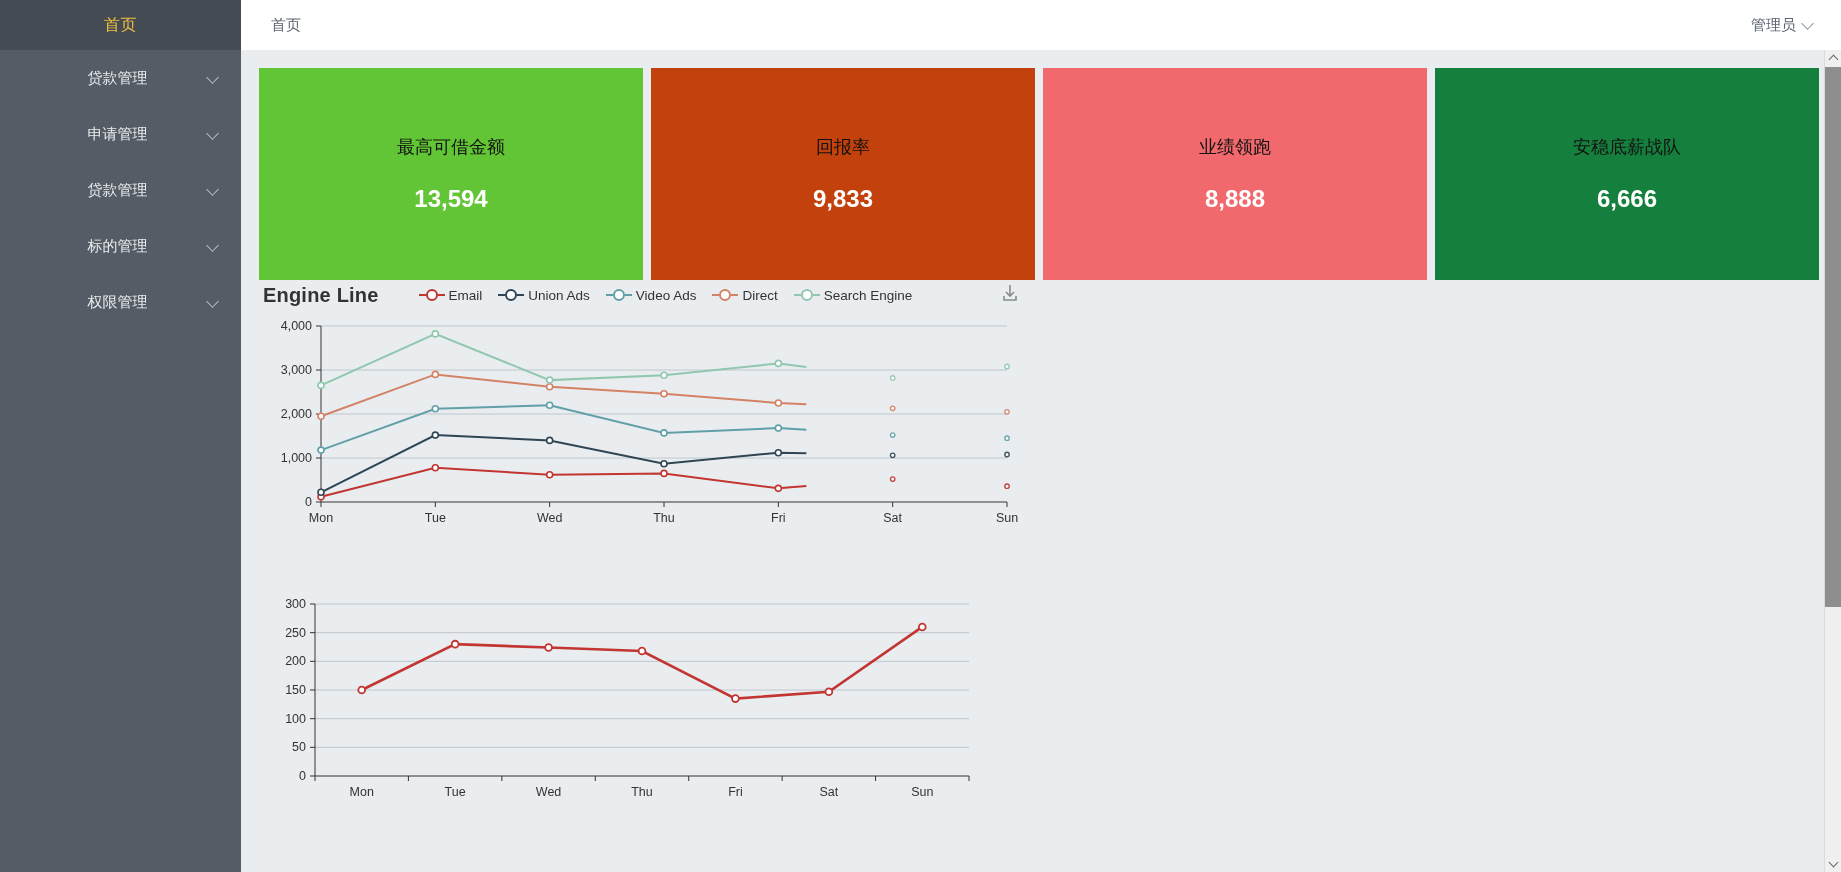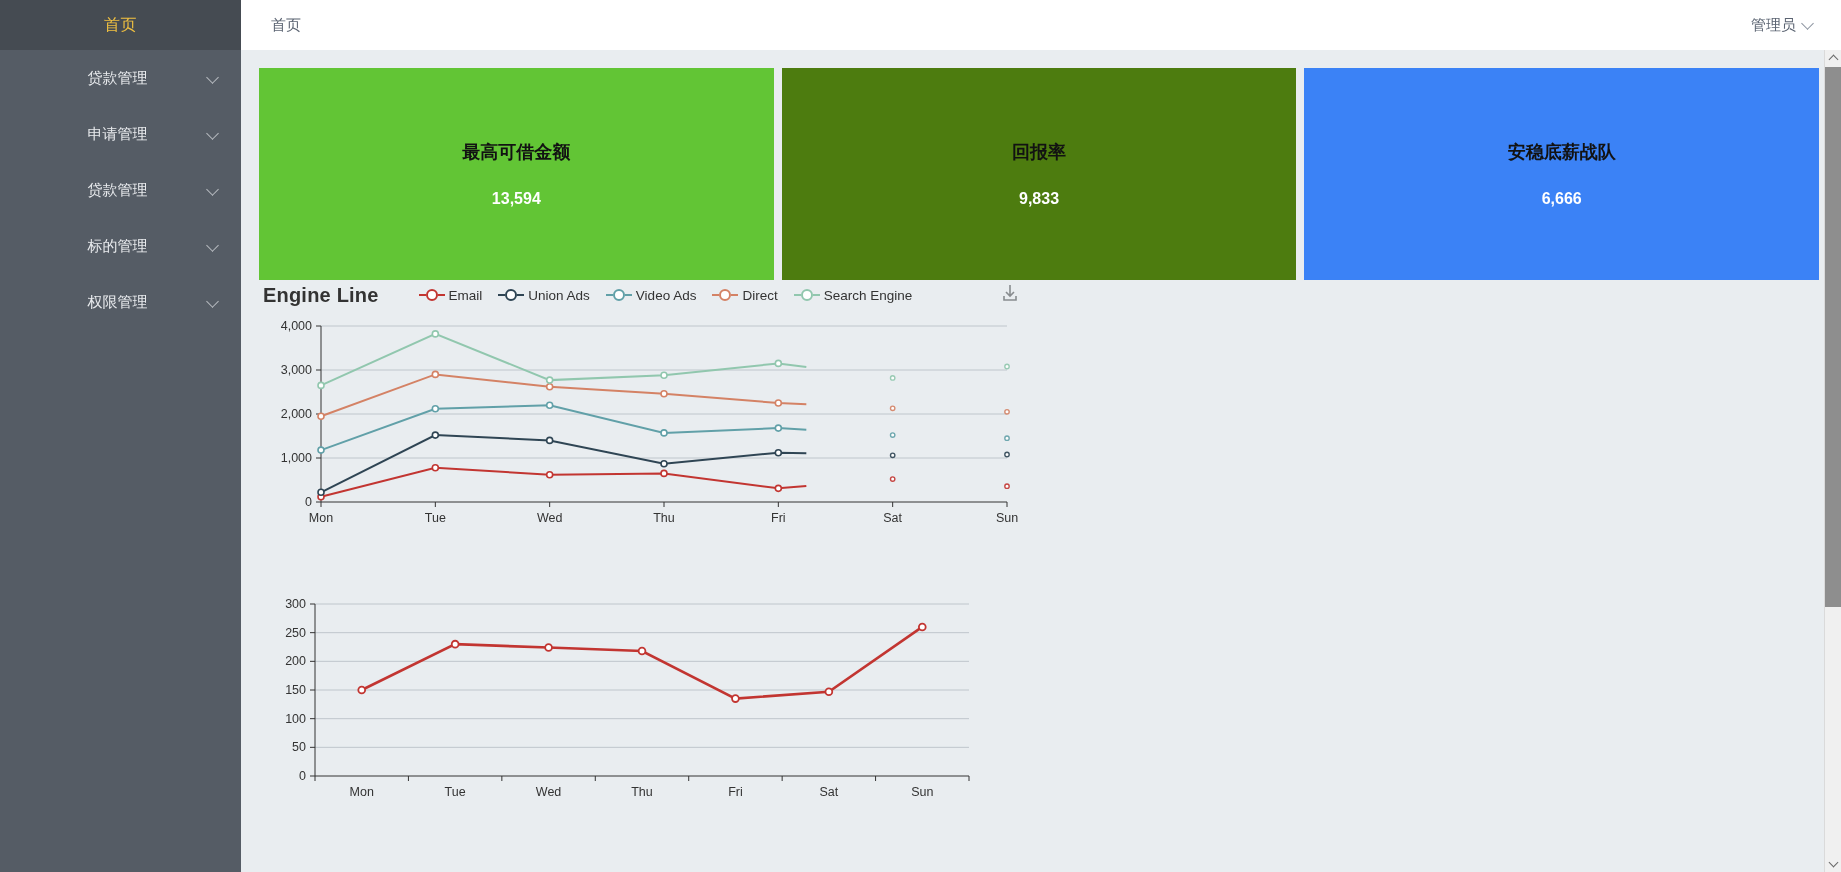--- a/index.html
+++ b/index.html
@@ -83,22 +83,22 @@
 
   
   .cards { display: flex; gap: 8px; }
   .card {
     flex: 1; height: 212px;
     display: flex; flex-direction: column;
     align-items: center; justify-content: center;
     gap: 26px;
     cursor: pointer;
   }
-  .card .ttl { font-size: 18px; font-weight: bold; color: #121212; }
-  .card .val { font-size: 16px; font-weight: bold; color: #FFFFFF; }
+  .card .ttl { font-size: 18px; font-weight: normal; color: #121212; }
+  .card .val { font-size: 24px; font-weight: bold; color: #FFFFFF; }
 
   
   .chart-wrap { position: relative; margin-top: -2px; }
   .c1-head {
     display: flex; align-items: center;
     height: 34px; padding-left: 4px;
     position: relative;
   }
   .c1-title { font-size: 20px; font-weight: bold; color: #333333; letter-spacing: .2px; }
   .legend { display: flex; align-items: center; gap: 16px; margin-left: 40px; justify-content: space-between; }
@@ -178,25 +178,29 @@
       </span>
     </header>
 
     <div class="content">
 
       <div class="cards">
         <div class="card" id="card0" style="background: rgb(98, 197, 53);">
           <div class="ttl">最高可借金额</div>
           <div class="val">13,594</div>
         </div>
-        <div class="card" id="card1" style="background: #4d7c0f;">
+        <div class="card" id="card1" style="background: #c2410c;">
           <div class="ttl">回报率</div>
           <div class="val">9,833</div>
         </div>
-        <div class="card" id="card3" style="background: #3b82f6;">
+        <div class="card" id="card2" style="background: rgb(241, 105, 109);">
+          <div class="ttl">业绩领跑</div>
+          <div class="val">8,888</div>
+        </div>
+        <div class="card" id="card3" style="background: #15803d;">
           <div class="ttl">安稳底薪战队</div>
           <div class="val">6,666</div>
         </div>
       </div>
 
       <div class="chart-wrap">
         <div class="c1-head">
           <div class="c1-title">Engine Line</div>
           <div class="legend" id="legend1">
               <div class="lg-item">

